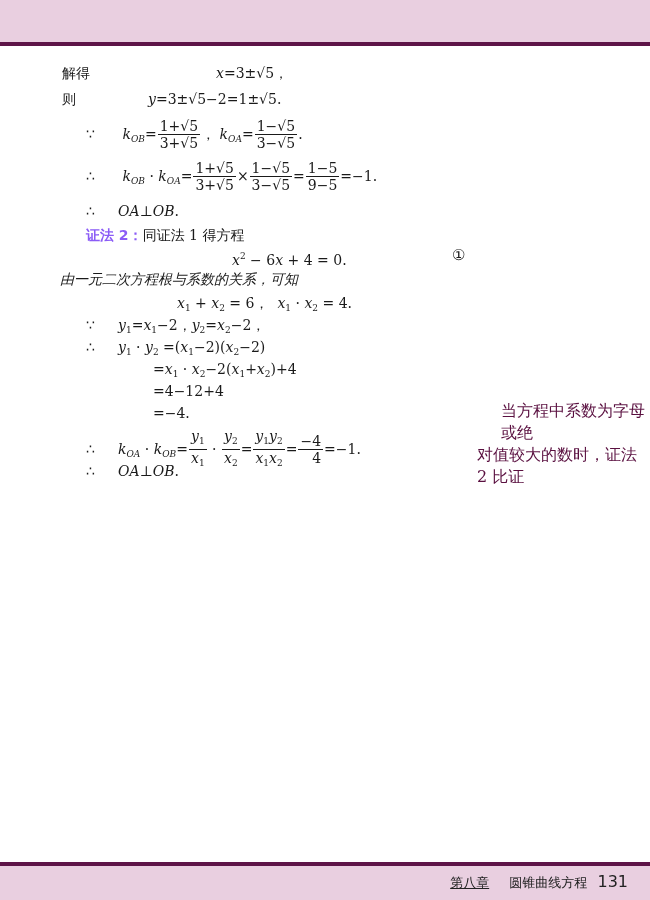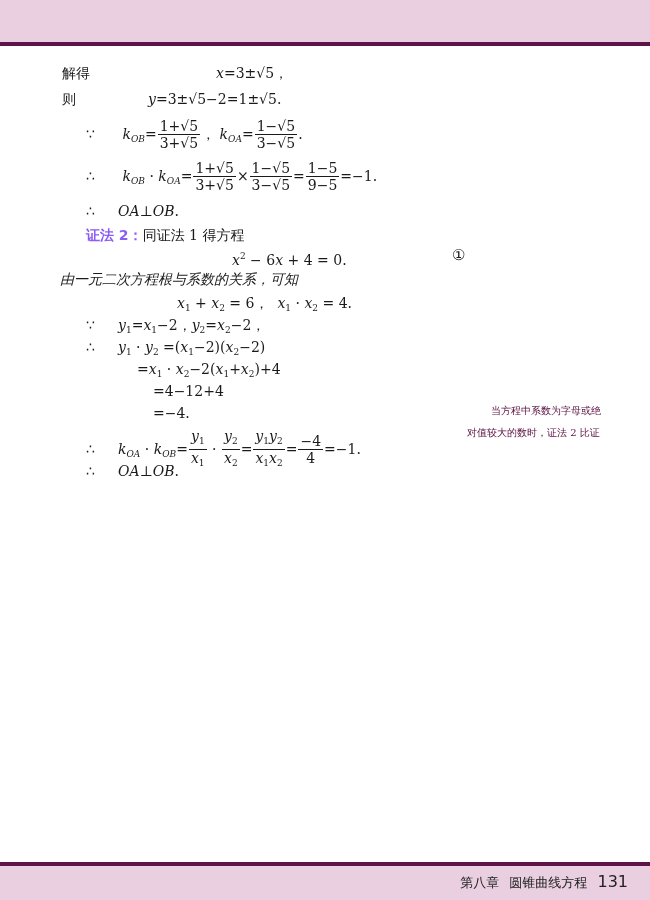--- a/index.html
+++ b/index.html
@@ -23,38 +23,38 @@
   }
   .bottom-band {
     position: absolute; left: 0; top: 866px; width: 650px; height: 34px;
     background: #e9cfe0;
   }
   .footer {
     position: absolute; right: 22px; top: 872px;
     font-family: "DejaVu Sans", "Liberation Sans", sans-serif;
     font-size: 13px; color: #222;
   }
-  .footer .chapter { margin-right: 6px; }
+  .footer .chapter { margin-right: 16px; text-decoration: underline; }
   .footer .title { margin-right: 6px; }
   .footer .pnum { font-size: 16px; }
 
   .line { position: absolute; font-size: 14px; white-space: nowrap; line-height: 18px; }
   .i { font-style: italic; }
   .sub { font-size: 9px; vertical-align: -3px; font-style: normal; }
   .subi { font-size: 9px; vertical-align: -3px; font-style: italic; }
   .sup { font-size: 9px; vertical-align: 6px; }
-  .frac { display: inline-block; vertical-align: middle; text-align: center; margin: 0 1px; }
+  .frac { display: inline-block; vertical-align: middle; text-align: right; margin: 0 1px; }
   .frac .num { display: block; border-bottom: 1px solid #1a1a1a; padding: 0 2px; line-height: 16px; }
   .frac .den { display: block; padding: 0 2px; line-height: 16px; }
   .therefore { display: inline-block; width: 32px; }
   .bold-purple { color: #8b5cf6; font-weight: bold; font-family: "DejaVu Sans", "Liberation Sans", sans-serif; }
   .circled { position: absolute; left: 452px; top: 246px; font-size: 15px; }
   .sidenote {
-    position: absolute; left: 467px; top: 400px; width: 170px;
-    font-size: 10px; line-height: 22px; color: #5a1040;
+    position: absolute; left: 477px; top: 400px; width: 170px;
+    font-size: 16px; line-height: 22px; color: #5a1040;
   }
   .sidenote .indent { padding-left: 24px; }
 </style>
 </head>
 <body>
 
 <div class="top-band"></div>
 <div class="top-rule"></div>
 
 <div class="line" style="left:62px; top:64px;">解得</div>
@@ -97,21 +97,21 @@
   <span class="i">x</span><span class="sub">1</span> + <span class="i">x</span><span class="sub">2</span> = 6，&nbsp; <span class="i">x</span><span class="sub">1</span> · <span class="i">x</span><span class="sub">2</span> = 4.
 </div>
 
 <div class="line" style="left:86px; top:316px;">
   <span class="therefore">∵</span><span class="i">y</span><span class="sub">1</span>=<span class="i">x</span><span class="sub">1</span>−2，<span class="i">y</span><span class="sub">2</span>=<span class="i">x</span><span class="sub">2</span>−2，
 </div>
 
 <div class="line" style="left:86px; top:338px;">
   <span class="therefore">∴</span><span class="i">y</span><span class="sub">1</span> · <span class="i">y</span><span class="sub">2</span> =(<span class="i">x</span><span class="sub">1</span>−2)(<span class="i">x</span><span class="sub">2</span>−2)
 </div>
-<div class="line" style="left:137px; top:360px;">
+<div class="line" style="left:153px; top:360px;">
   =<span class="i">x</span><span class="sub">1</span> · <span class="i">x</span><span class="sub">2</span>−2(<span class="i">x</span><span class="sub">1</span>+<span class="i">x</span><span class="sub">2</span>)+4
 </div>
 <div class="line" style="left:153px; top:382px;">=4−12+4</div>
 <div class="line" style="left:153px; top:404px;">=−4.</div>
 
 <div class="line" style="left:86px; top:428px;">
   <span class="therefore">∴</span><span class="i">k</span><span class="subi">OA</span> · <span class="i">k</span><span class="subi">OB</span>=<span class="frac"><span class="num"><span class="i">y</span><span class="sub">1</span></span><span class="den"><span class="i">x</span><span class="sub">1</span></span></span> · <span class="frac"><span class="num"><span class="i">y</span><span class="sub">2</span></span><span class="den"><span class="i">x</span><span class="sub">2</span></span></span>=<span class="frac"><span class="num"><span class="i">y</span><span class="sub">1</span><span class="i">y</span><span class="sub">2</span></span><span class="den"><span class="i">x</span><span class="sub">1</span><span class="i">x</span><span class="sub">2</span></span></span>=<span class="frac"><span class="num">−4</span><span class="den">4</span></span>=−1.
 </div>
 
 <div class="line" style="left:86px; top:462px;">

